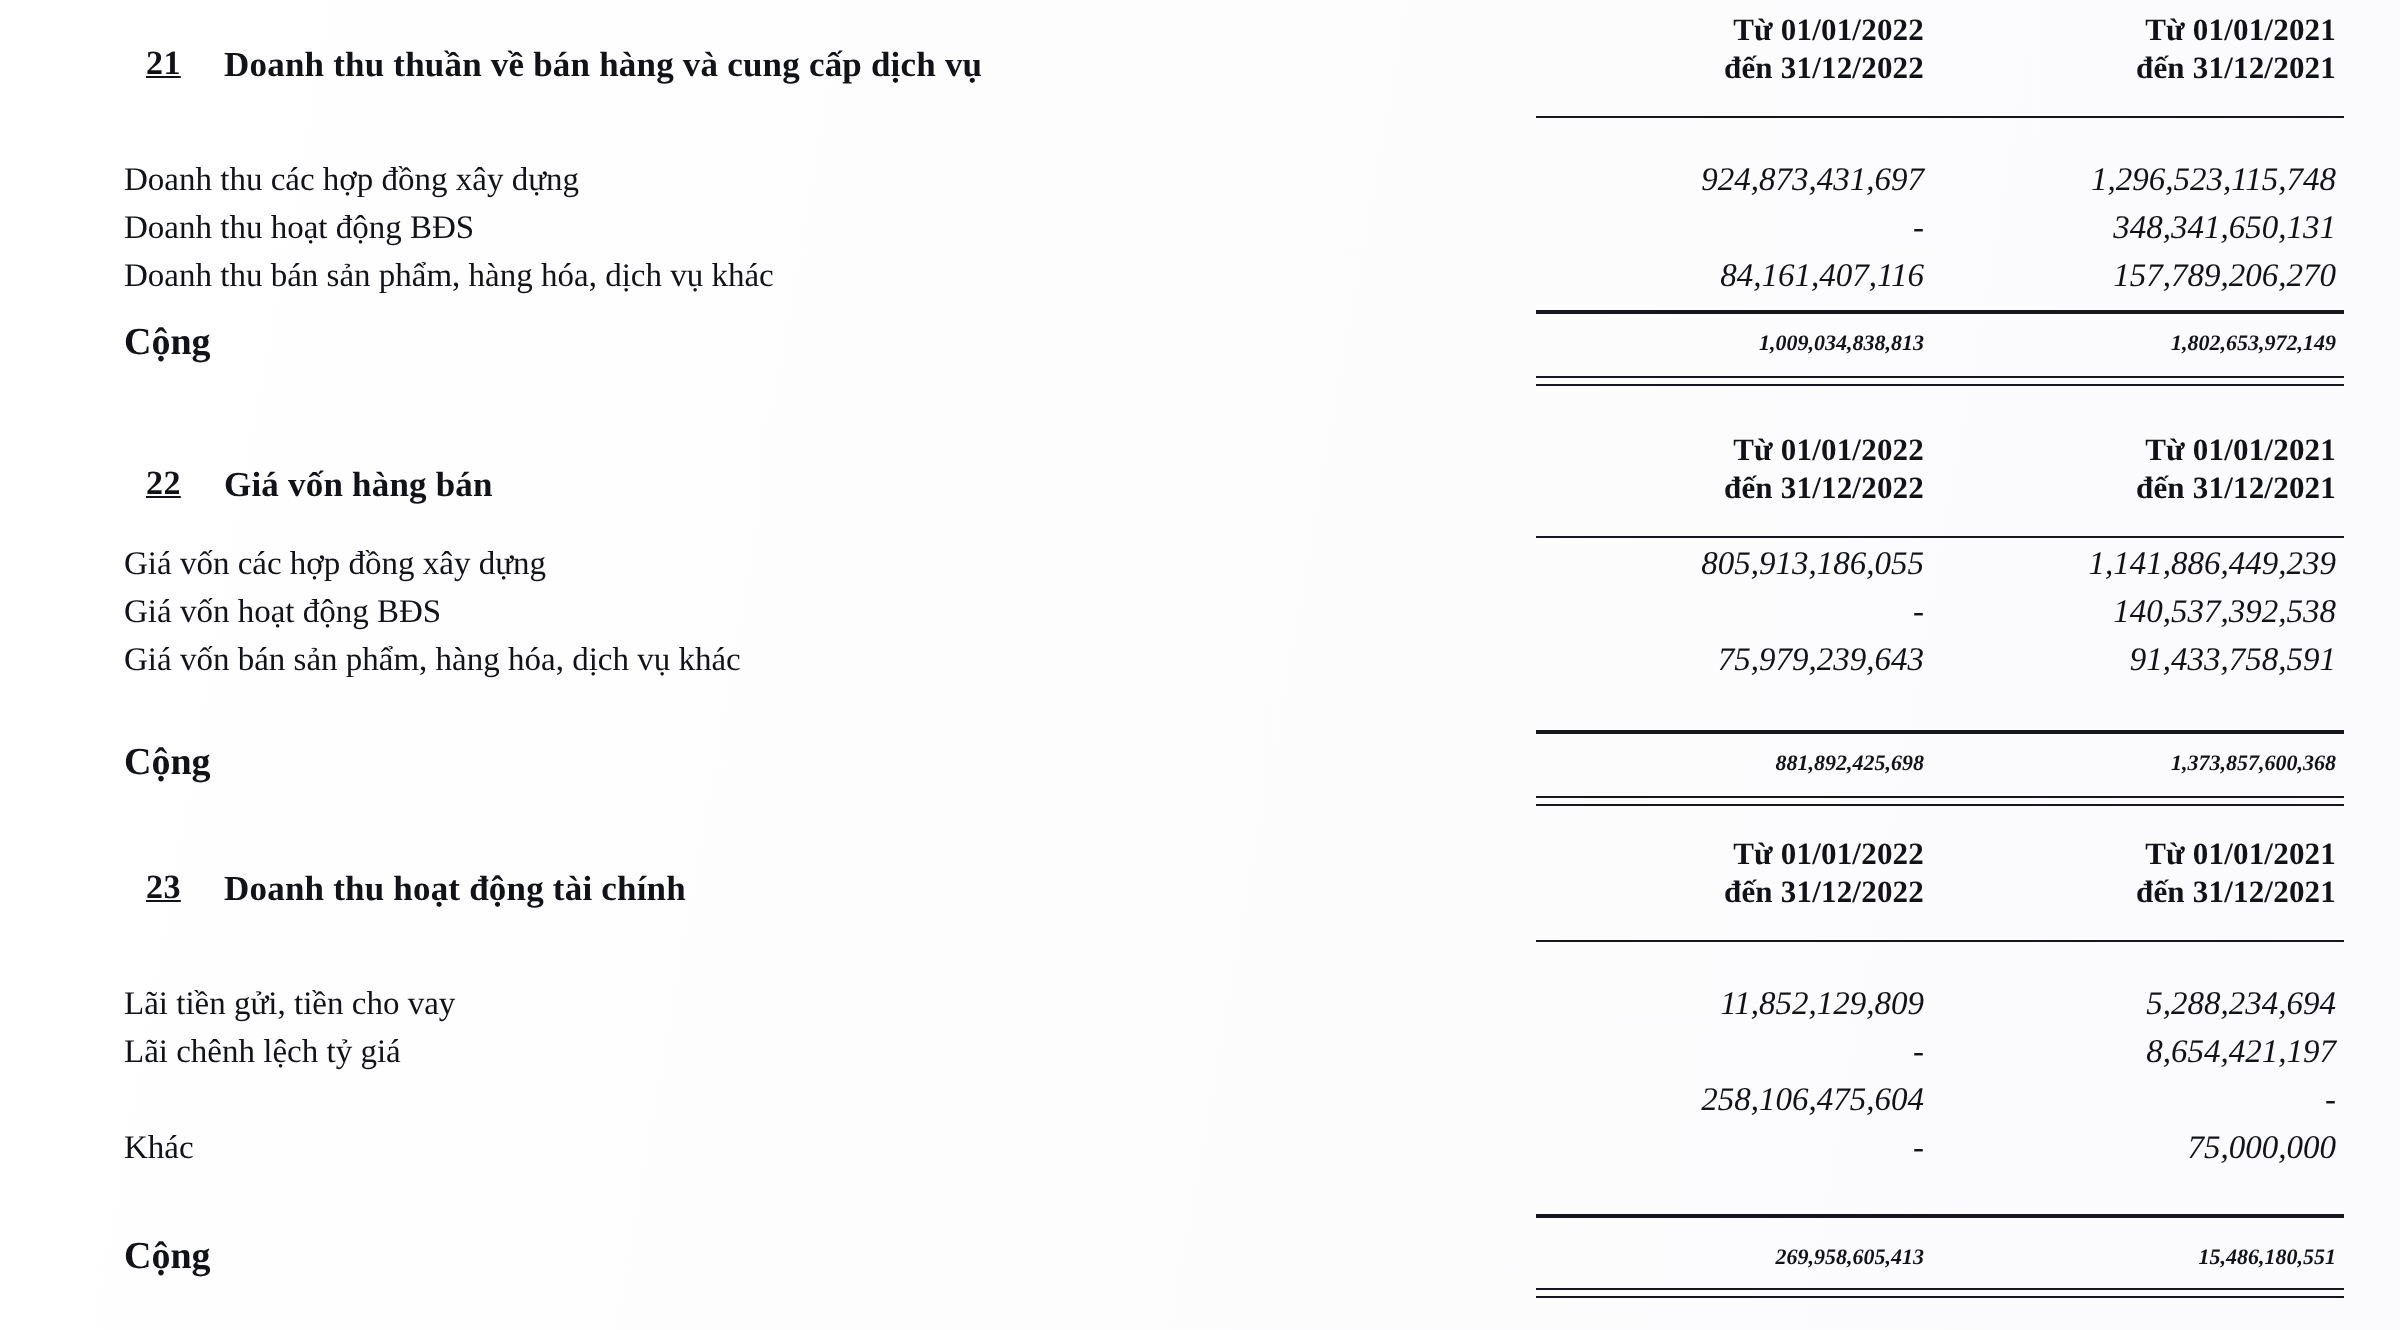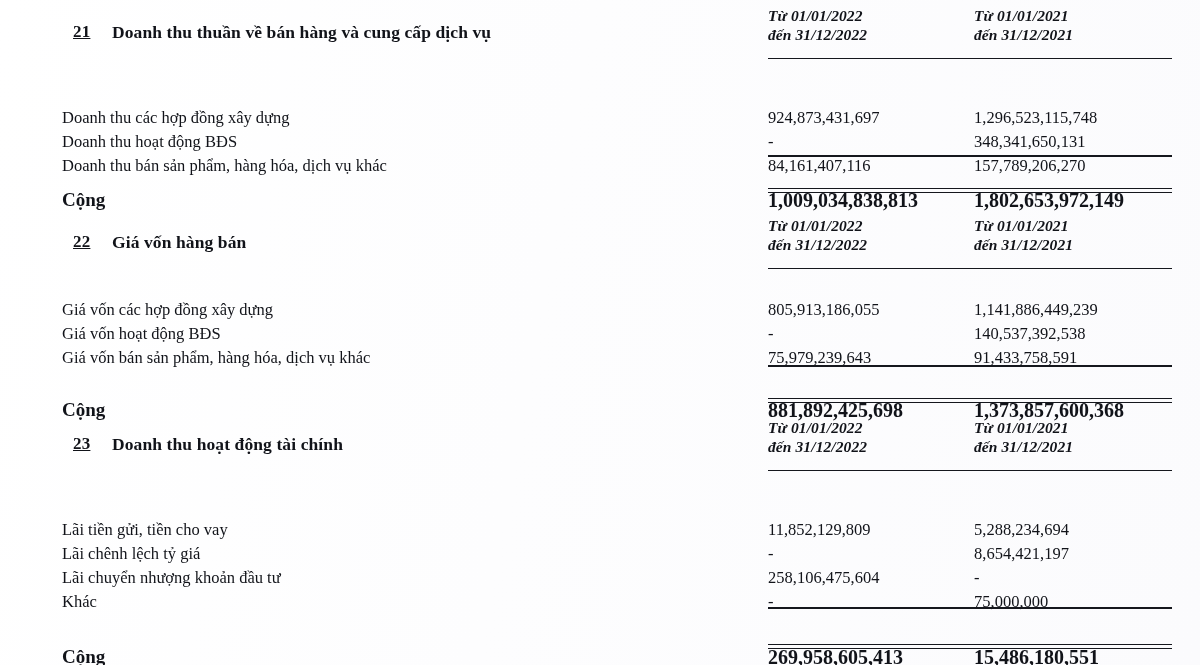--- a/index.html
+++ b/index.html
@@ -60,26 +60,25 @@
 
   .period-heads {
     position: absolute;
     left: 768px;
     top: 6px;
     width: 404px;
     display: flex;
   }
   .period-col {
     flex: 1 1 0;
-    text-align: left;
+    text-align: right;
     font-weight: bold;
     font-size: 15.5px;
     line-height: 19px;
     letter-spacing: 0.1px;
-    font-style: italic;
   }
   .period-col .l1 { display: block; }
   .period-col .l2 { display: block; }
   .period-col.c1 { padding-right: 12px; }
   .period-col.c2 { padding-right: 4px; }
 
   
   .rule {
     position: absolute;
     left: 768px;
@@ -92,21 +91,20 @@
   }
   .rule.double {
     border-top: 1.5px solid #15171d;
     border-bottom: 1.5px solid #15171d;
     height: 3px;
   }
 
   
   .rows {
     position: relative;
-    margin-top: 28px;
   }
   .row {
     position: relative;
     height: 24px;
   }
   .row .label {
     position: absolute;
     left: 62px;
     top: 0;
     font-size: 16.5px;
@@ -115,33 +113,35 @@
   }
   .row .vals {
     position: absolute;
     left: 768px;
     top: 0;
     width: 404px;
     display: flex;
   }
   .row .val {
     flex: 1 1 0;
+    text-align: right;
     font-size: 16.5px;
     line-height: 24px;
     white-space: nowrap;
+    font-style: italic;
   }
   .row .val.c1 { padding-right: 12px; }
   .row .val.c2 { padding-right: 4px; }
 
   .row.total .label,
   .row.total .val {
     font-weight: bold;
   }
   .row.total .label { font-size: 19px; }
-  .row.total .val { font-size: 20px; }
+  .row.total .val { font-size: 11px; }
 </style>
 </head>
 <body>
 
 <div class="page"></div>
 
 <div class="sheet">
 
   <div class="note-block" style="top:0px;">
     <div class="note-head">
@@ -284,21 +284,20 @@
         </span>
       </div>
       <div class="row">
         <span class="label">Lãi chênh lệch tỷ giá</span>
         <span class="vals">
           <span class="val c1">-</span>
           <span class="val c2">8,654,421,197</span>
         </span>
       </div>
       <div class="row">
-        <span class="label">Lãi chuyển nhượng khoản đầu tư</span>
         <span class="vals">
           <span class="val c1">258,106,475,604</span>
           <span class="val c2">-</span>
         </span>
       </div>
       <div class="row">
         <span class="label">Khác</span>
         <span class="vals">
           <span class="val c1">-</span>
           <span class="val c2">75,000,000</span>

